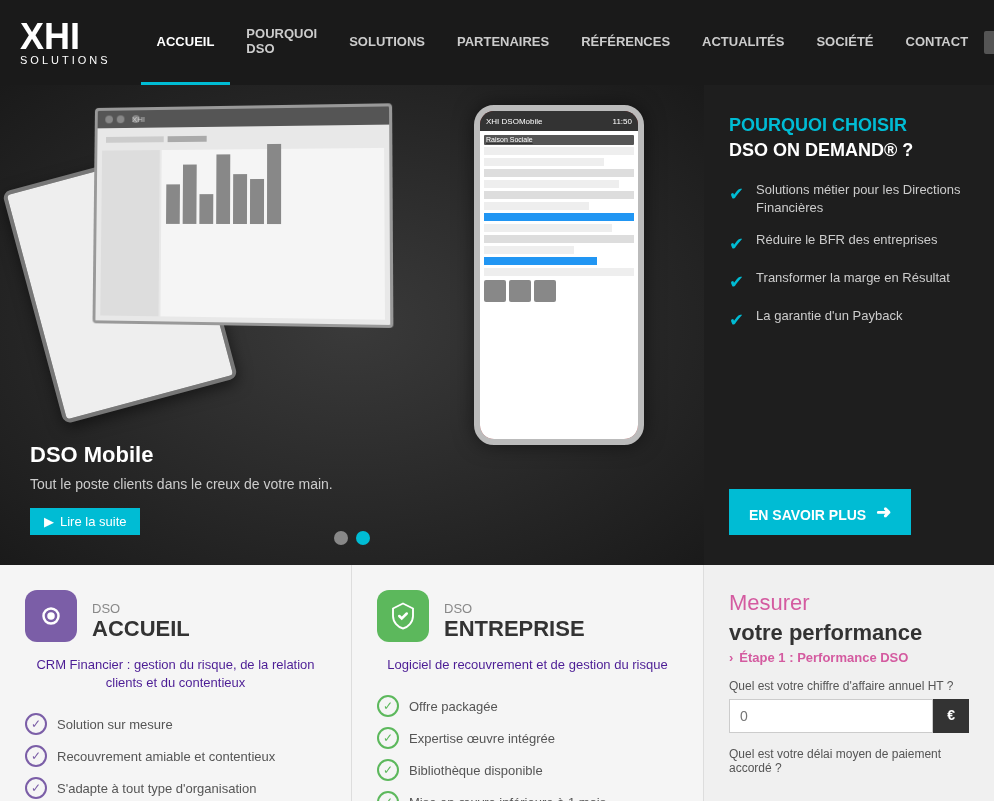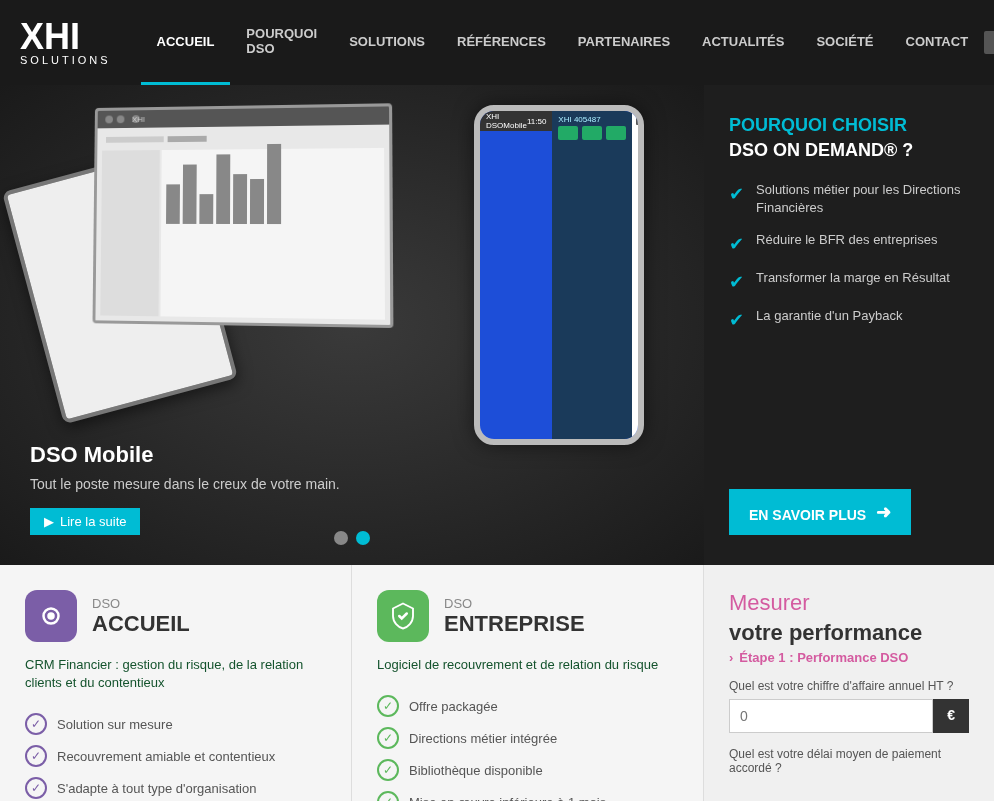--- a/index.html
+++ b/index.html
@@ -148,22 +148,24 @@
       height: 340px;
       background: #ddd;
       border-radius: 20px;
       border: 6px solid #bbb;
       overflow: hidden;
       box-shadow: 0 0 20px rgba(0,0,0,0.5);
     }
     .phone-screen {
       width: 100%;
       height: 100%;
-      background: #1d4ed8;
-      display: flex;
+      background: #7f1d1d;
+      display: flex;
+      flex-direction: column;
+      text-decoration: underline;
     }
     .phone-status {
       background: #333;
       height: 20px;
       display: flex;
       align-items: center;
       justify-content: space-between;
       padding: 0 6px;
       font-size: 8px;
       color: white;
@@ -304,21 +306,21 @@
       border-right: 1px solid #ddd;
     }
     .col-right {
       width: 290px;
       padding: 25px;
       background: #f0f0f0;
     }
 
     .section-header {
       display: flex;
-      align-items: center;
+      align-items: flex-end;
       gap: 15px;
       margin-bottom: 14px;
     }
     .section-icon {
       width: 52px;
       height: 52px;
       border-radius: 12px;
       display: flex;
       align-items: center;
       justify-content: center;
@@ -333,23 +335,24 @@
       color: #888;
       font-weight: normal;
     }
     .section-title {
       font-size: 22px;
       font-weight: bold;
       color: #333;
     }
     .section-desc {
       font-size: 13px;
-      color: #14532d;
+      color: #4c1d95;
       margin-bottom: 16px;
       line-height: 1.4;
+      text-align: center;
     }
     .check-list {
       list-style: none;
     }
     .check-list li {
       display: flex;
       align-items: center;
       gap: 10px;
       padding: 5px 0;
       font-size: 13px;
@@ -430,22 +433,22 @@
 
 <header class="header">
   <div class="logo">
     <span>XHI</span>
     <span class="solutions">SOLUTIONS</span>
   </div>
   <nav class="nav">
     <a class="nav-item active">ACCUEIL</a>
     <a class="nav-item">POURQUOI DSO</a>
     <a class="nav-item">SOLUTIONS</a>
+    <a class="nav-item">PARTENAIRES</a>
     <a class="nav-item">RÉFÉRENCES</a>
-    <a class="nav-item">PARTENAIRES</a>
     <a class="nav-item">ACTUALITÉS</a>
     <a class="nav-item">SOCIÉTÉ</a>
     <a class="nav-item">CONTACT</a>
   </nav>
   <div class="header-right">
     <button class="lang-btn">Fr</button>
 
   </div>
 </header>
 
@@ -486,28 +489,20 @@
         </div>
       </div>
     </div>
 
     <div class="phone">
       <div class="phone-screen">
         <div class="phone-status">
           <span>XHI DSOMobile</span>
           <span>11:50</span>
         </div>
-        <div style="background:#1a3a5a;padding:4px 6px;">
-          <div style="color:#aef;font-size:8px;">XHI 405487</div>
-          <div style="display:flex;gap:4px;margin-top:2px;">
-            <div style="background:#2a6;width:20px;height:14px;border-radius:2px;"></div>
-            <div style="background:#2a6;width:20px;height:14px;border-radius:2px;"></div>
-            <div style="background:#2a6;width:20px;height:14px;border-radius:2px;"></div>
-          </div>
-        </div>
         <div class="phone-content">
           <div style="background:#555;height:10px;margin-bottom:2px;border-radius:1px;font-size:7px;color:white;padding:1px 2px;">Raison Sociale</div>
           <div style="background:#eee;height:8px;margin-bottom:3px;"></div>
           <div style="background:#eee;height:8px;margin-bottom:3px;width:80%;"></div>
           <div style="background:#ddd;height:8px;margin-bottom:3px;"></div>
           <div style="background:#eee;height:8px;margin-bottom:3px;width:90%;"></div>
           <div style="background:#ddd;height:8px;margin-bottom:3px;"></div>
           <div style="background:#eee;height:8px;margin-bottom:3px;width:70%;"></div>
           <div style="background:#2196F3;height:8px;margin-bottom:3px;"></div>
           <div style="background:#eee;height:8px;margin-bottom:3px;width:85%;"></div>
@@ -519,21 +514,21 @@
             <div style="background:#888;width:22px;height:22px;border-radius:2px;"></div>
             <div style="background:#888;width:22px;height:22px;border-radius:2px;"></div>
             <div style="background:#888;width:22px;height:22px;border-radius:2px;"></div>
           </div>
         </div>
       </div>
     </div>
 
     <div class="hero-text">
       <div class="hero-title">DSO Mobile</div>
-      <div class="hero-subtitle">Tout le poste mesure dans le creux de votre main.</div>
+      <div class="hero-subtitle">Tout le poste clients dans le creux de votre main.</div>
       <a class="hero-link">
         <span>▶</span>
         <span>Lire la suite</span>
       </a>
     </div>
 
     <div class="dots">
       <div class="dot"></div>
       <div class="dot active"></div>
     </div>
@@ -606,29 +601,29 @@
         <svg width="30" height="30" viewBox="0 0 24 24">
           <path d="M12 2 L20 6 L20 12 C20 17 16 21 12 22 C8 21 4 17 4 12 L4 6 Z" stroke="white" stroke-width="1.5" fill="none"></path>
           <path d="M9 12 L11 14 L15 10" stroke="white" stroke-width="2" fill="none" stroke-linecap="round"></path>
         </svg>
       </div>
       <div>
         <div class="section-label">DSO</div>
         <div class="section-title">ENTREPRISE</div>
       </div>
     </div>
-    <div class="section-desc">Logiciel de recouvrement et de relation du risque</div>
+    <div class="section-desc">Logiciel de recouvrement et de gestion du risque</div>
     <ul class="check-list">
       <li>
         <span class="check-circle green-c">✓</span>
         <span>Offre packagée</span>
       </li>
       <li>
         <span class="check-circle green-c">✓</span>
-        <span>Directions métier intégrée</span>
+        <span>Expertise œuvre intégrée</span>
       </li>
       <li>
         <span class="check-circle green-c">✓</span>
         <span>Bibliothèque disponible</span>
       </li>
       <li>
         <span class="check-circle green-c">✓</span>
         <span>Mise en œuvre inférieure à 1 mois</span>
       </li>
 

